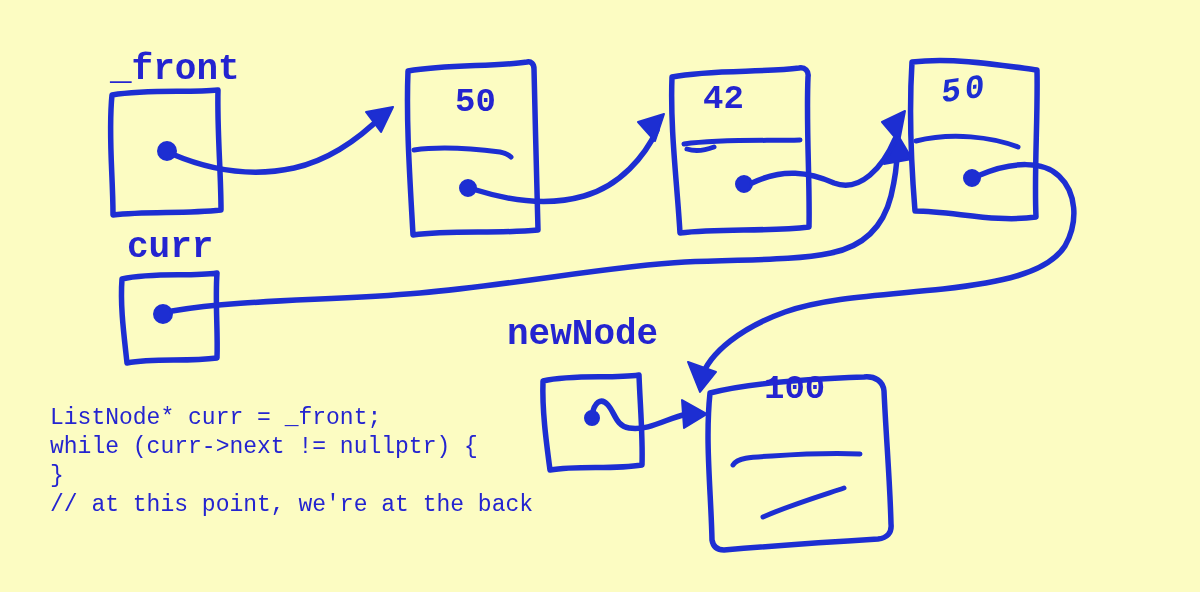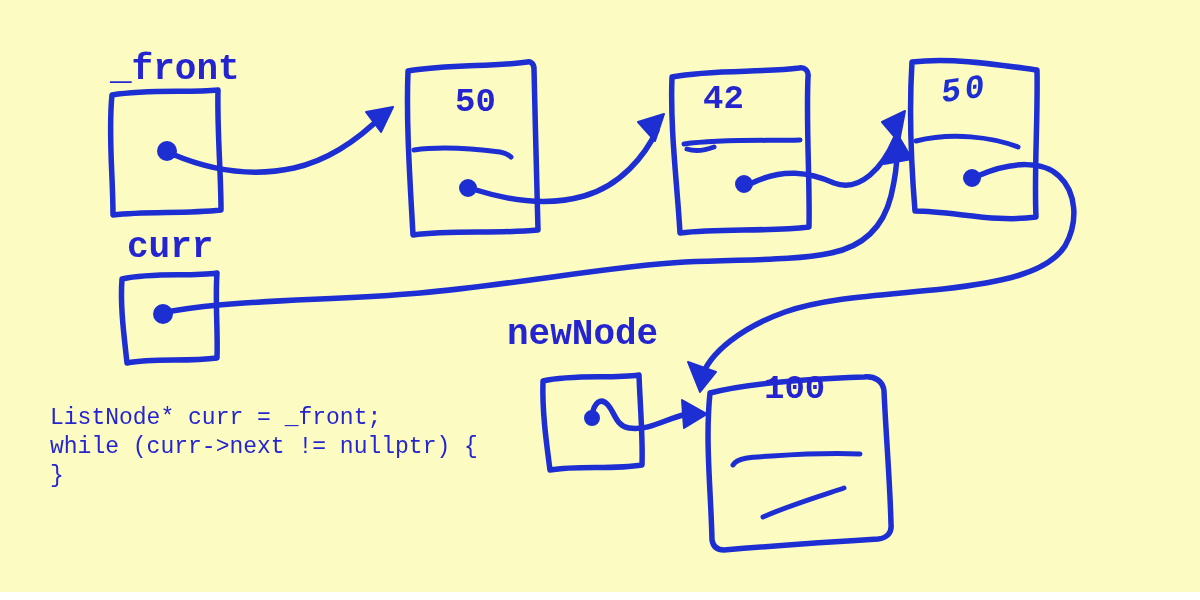--- a/index.html
+++ b/index.html
@@ -94,15 +94,16 @@
 
   <div class="txt value" style="left:455px; top:85px;">50</div>
   <div class="txt value" style="left:703px; top:82px;">42</div>
   <div class="txt handwritten" style="left:941px; top:74px; color: var(--ink, #1D2ED2);">50</div>
   <div class="txt value" style="left:764px; top:372px;">100</div>
 
   <div id="code-block">
     <div class="code-line">ListNode* curr = _front;</div>
     <div class="code-line">while (curr-&gt;next != nullptr) {</div>
     <div class="code-line">}</div>
+    <div class="code-line">// at this point, we're at the back</div>
   </div>
 
 </div>
 
 </body></html>

